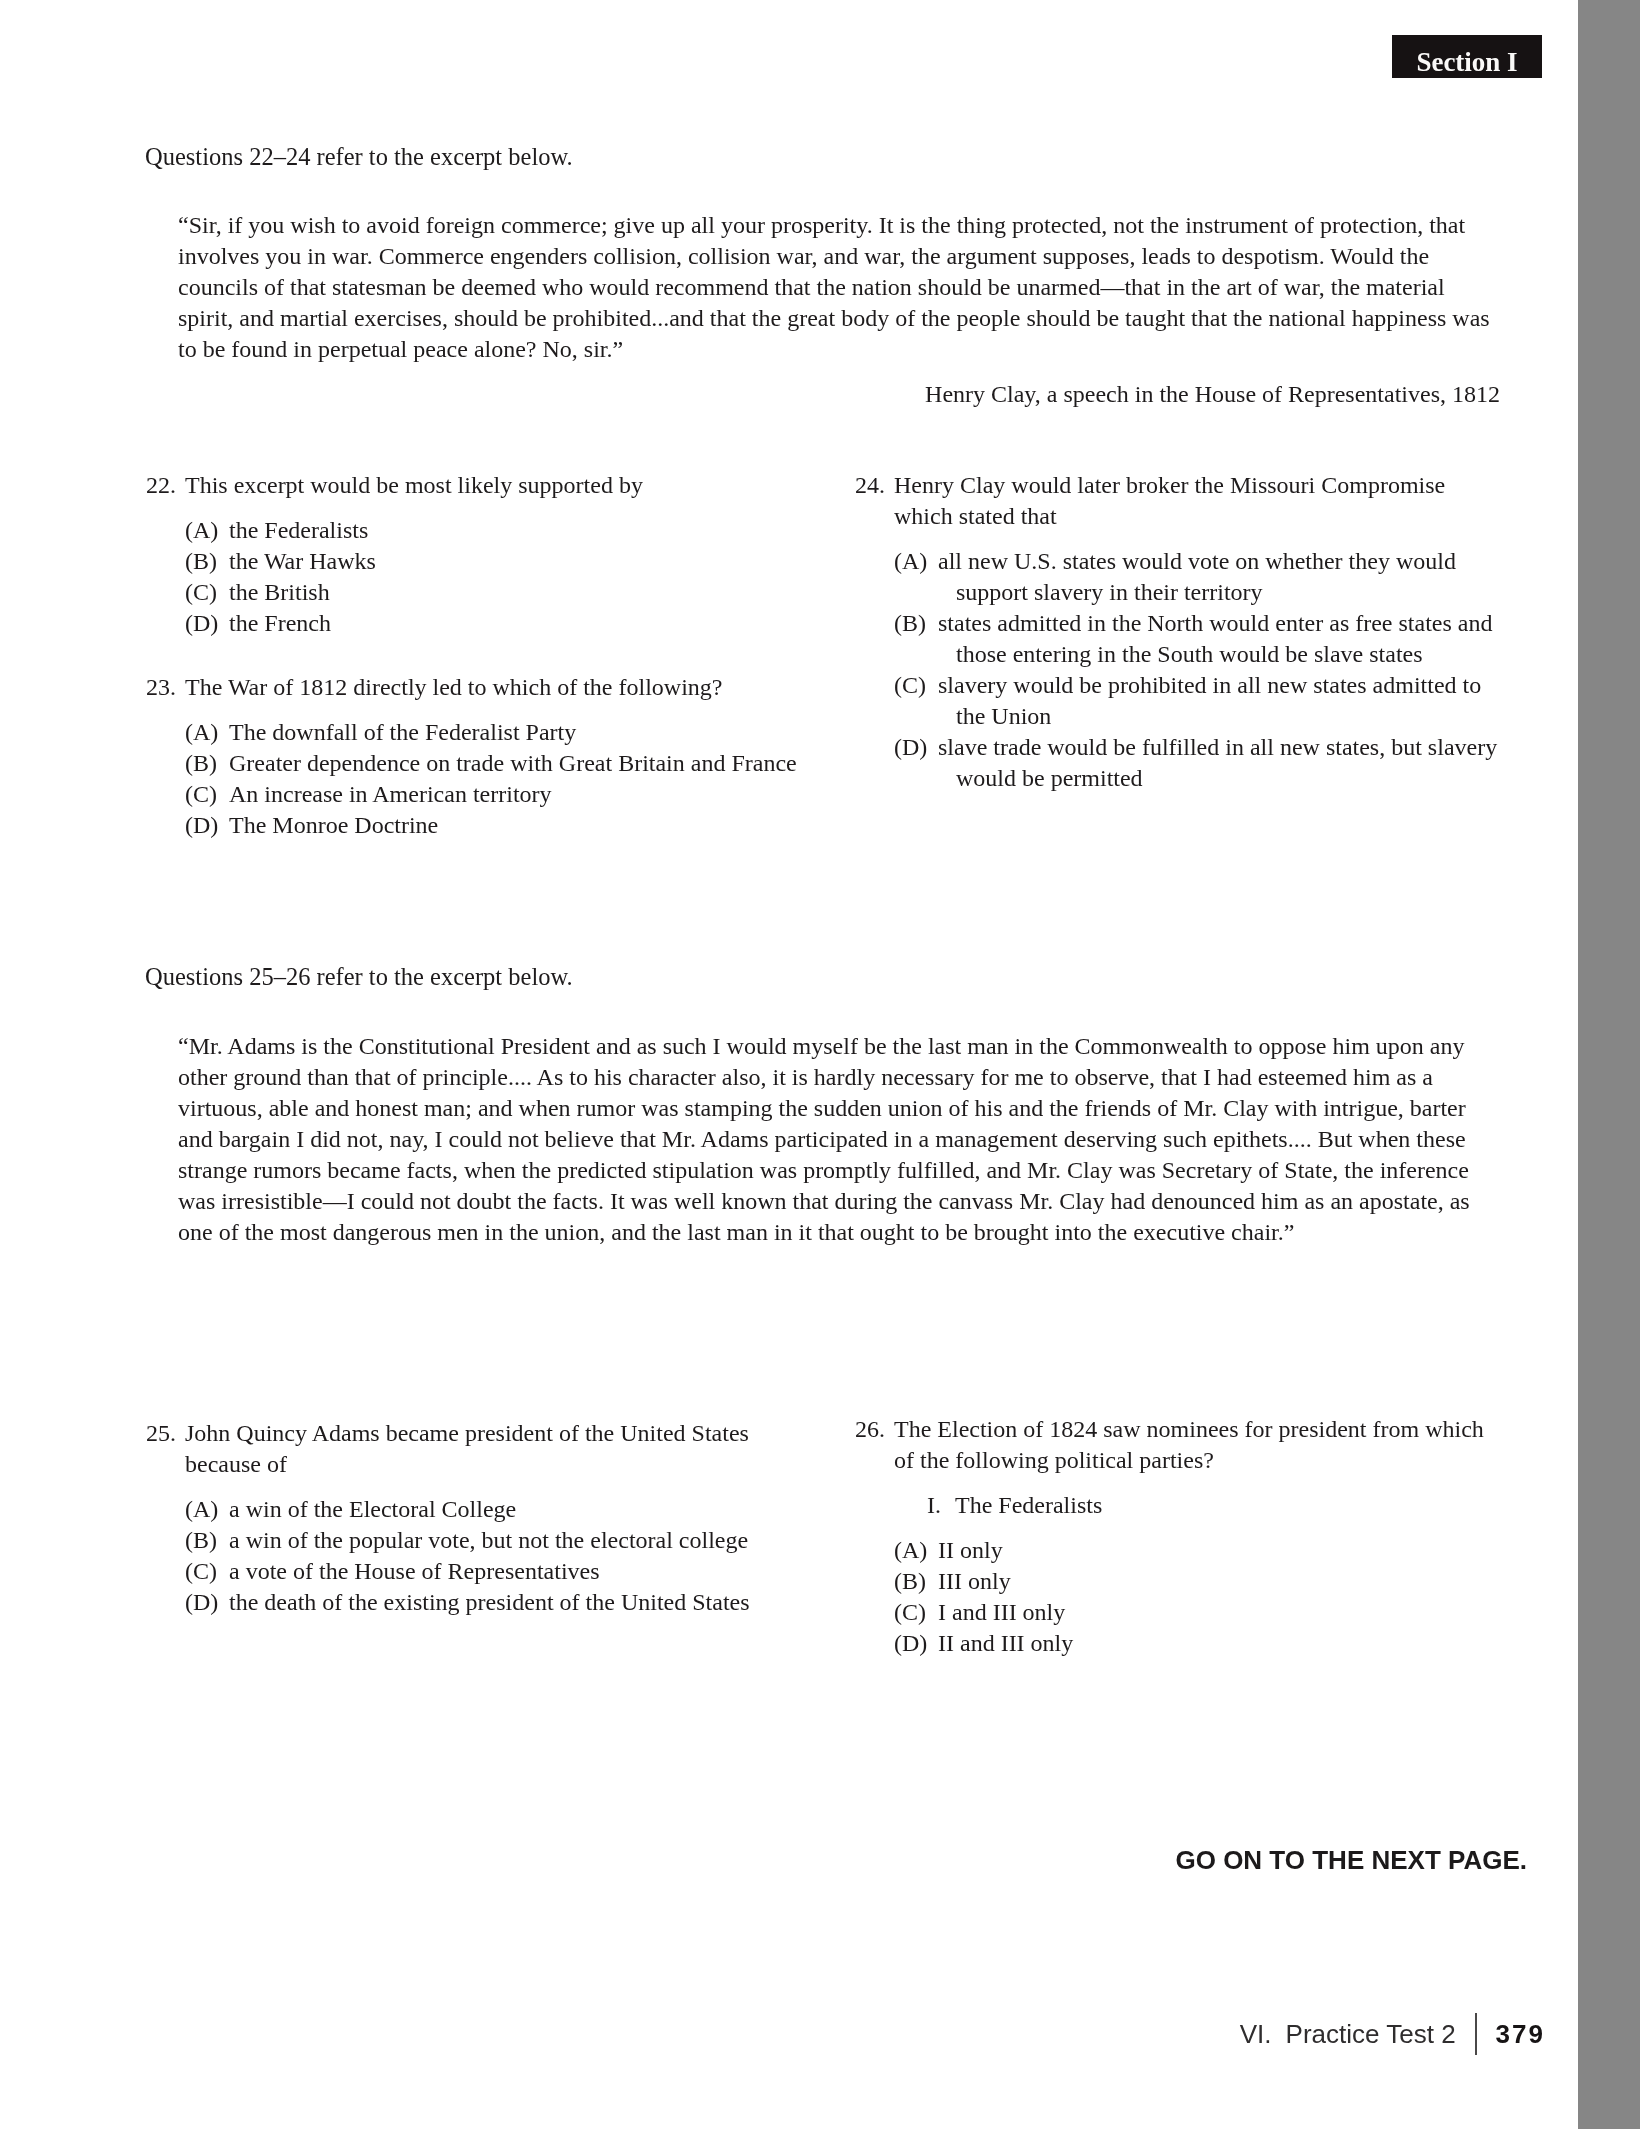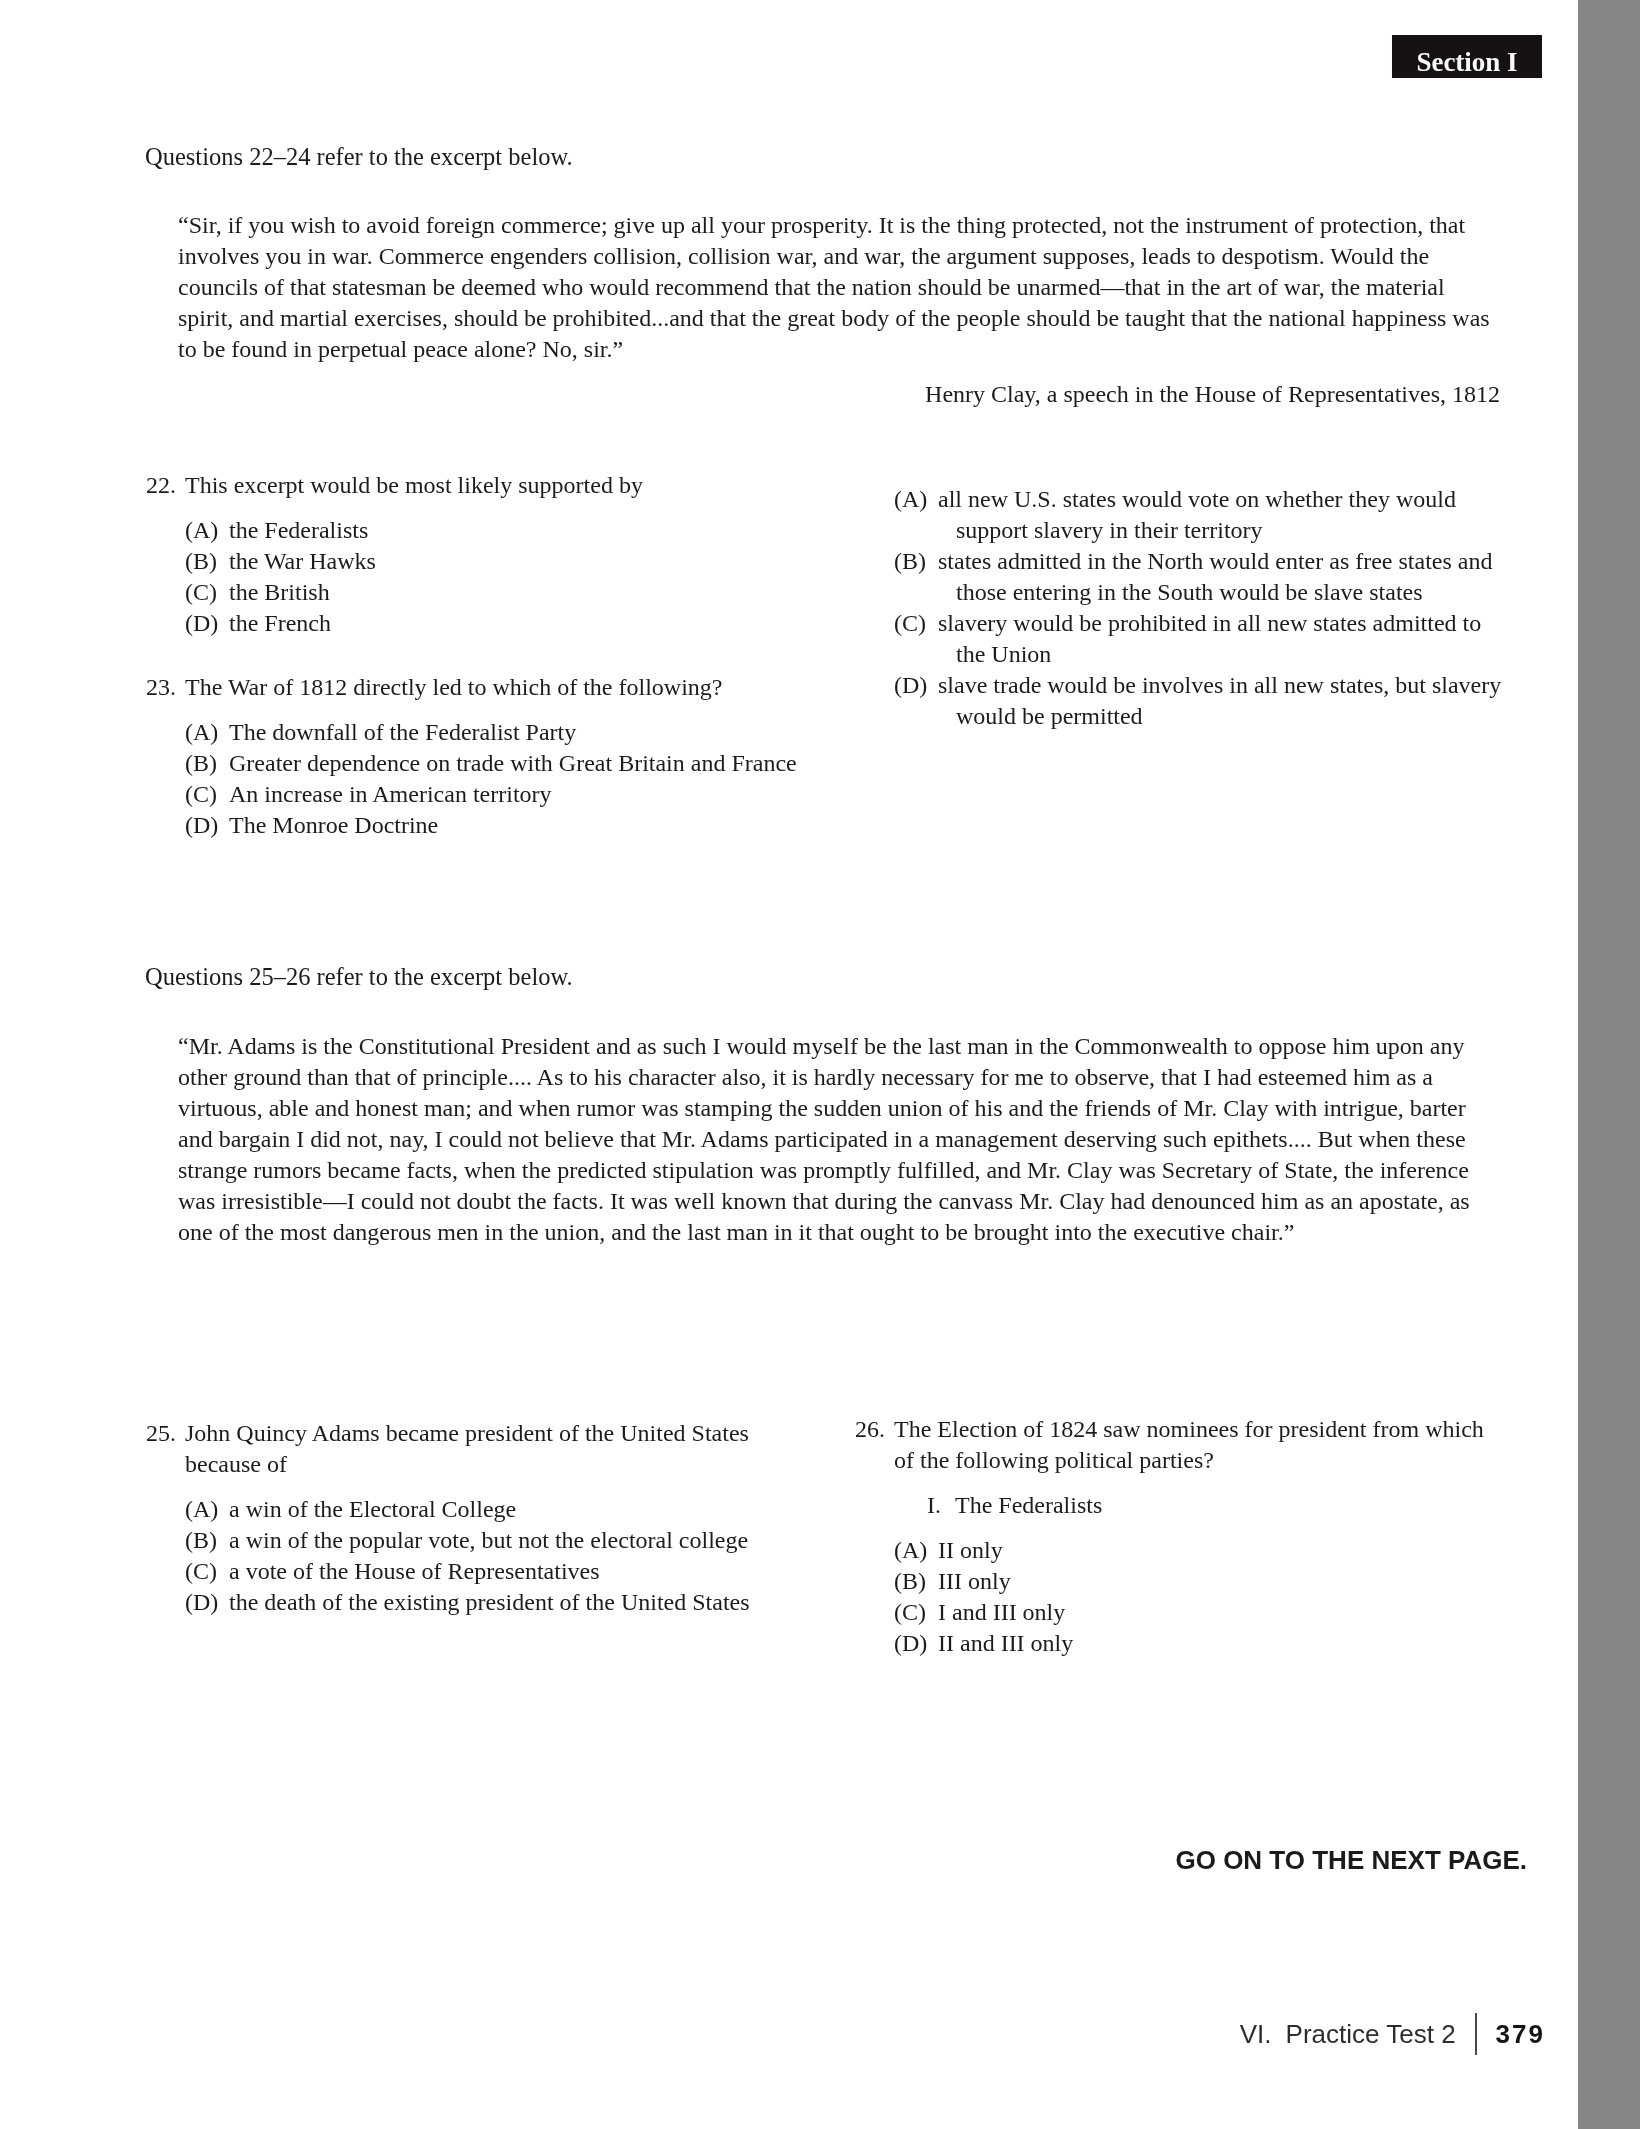--- a/index.html
+++ b/index.html
@@ -104,36 +104,40 @@
         <span class="c-text">An increase in American territory</span>
       </div>
       <div class="choice">
         <span class="c-label">(D)</span>
         <span class="c-text">The Monroe Doctrine</span>
       </div>
     </div>
   </div>
 
   <div class="question" style="left:855px; top:470px; width:648px;">
+    <div class="q-head">
+      <span class="q-num">24.</span>
+      <span class="q-stem">Henry Clay would later broker the Missouri Compromise which stated that</span>
+    </div>
     <div class="choices">
       <div class="choice">
         <span class="c-label">(A)</span>
         <span class="c-text">all new U.S. states would vote on whether they would support slavery in their territory</span>
       </div>
       <div class="choice">
         <span class="c-label">(B)</span>
         <span class="c-text">states admitted in the North would enter as free states and those entering in the South would be slave states</span>
       </div>
       <div class="choice">
         <span class="c-label">(C)</span>
         <span class="c-text">slavery would be prohibited in all new states admitted to the Union</span>
       </div>
       <div class="choice">
         <span class="c-label">(D)</span>
-        <span class="c-text">slave trade would be involves in all new states, but slavery would be permitted</span>
+        <span class="c-text">slave trade would be fulfilled in all new states, but slavery would be permitted</span>
       </div>
     </div>
   </div>
 
   <div class="passage-heading" style="top:963px;">Questions 25–26 refer to the excerpt below.</div>
   <div class="excerpt" style="top:1031px;">“Mr. Adams is the Constitutional President and as such I would myself be the last man in the Commonwealth to oppose him upon any other ground than that of principle.... As to his character also, it is hardly necessary for me to observe, that I had esteemed him as a virtuous, able and honest man; and when rumor was stamping the sudden union of his and the friends of Mr. Clay with intrigue, barter and bargain I did not, nay, I could not believe that Mr. Adams participated in a management deserving such epithets.... But when these strange rumors became facts, when the predicted stipulation was promptly fulfilled, and Mr. Clay was Secretary of State, the inference was irresistible—I could not doubt the facts. It was well known that during the canvass Mr. Clay had denounced him as an apostate, as one of the most dangerous men in the union, and the last man in it that ought to be brought into the executive chair.”</div>
 
   <div class="question" style="left:146px; top:1418px; width:658px;">
     <div class="q-head">
       <span class="q-num">25.</span>

